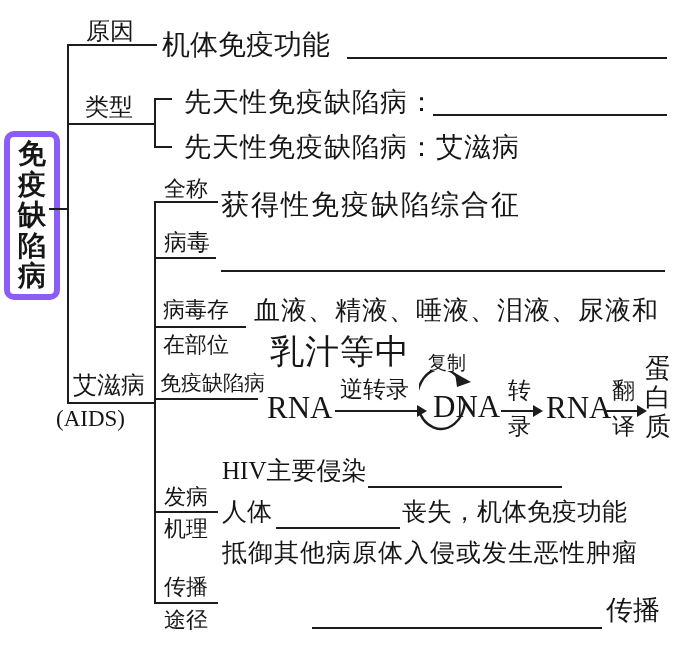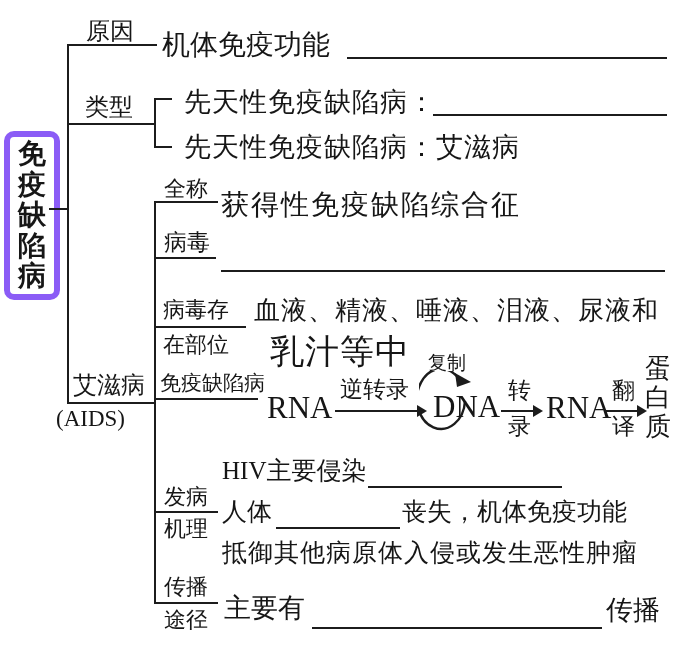--- a/index.html
+++ b/index.html
@@ -106,17 +106,16 @@
   <div class="txt" style="left:222px;top:497px;font-size:25px;">人体</div>
   <div class="blank" style="left:276px;top:527px;width:124px;"></div>
   <div class="txt" style="left:402px;top:497px;font-size:25px;">丧失，机体免疫功能</div>
 
   <div class="txt" style="left:222px;top:538px;font-size:25px;letter-spacing:1px;">抵御其他病原体入侵或发生恶性肿瘤</div>
 
   <div class="lbl" style="left:164px;top:574px;font-size:22px;">传播</div>
   <div class="hline" style="left:154px;top:602px;width:64px;"></div>
   <div class="lbl" style="left:164px;top:607px;font-size:22px;">途径</div>
 
-  <div class="txt" style="left:224px;top:592px;font-size:27px;">主要有</div>
   <div class="blank" style="left:312px;top:627px;width:290px;"></div>
   <div class="txt" style="left:606px;top:594px;font-size:27px;">传播</div>
 
 </div>
 
 </body></html>

